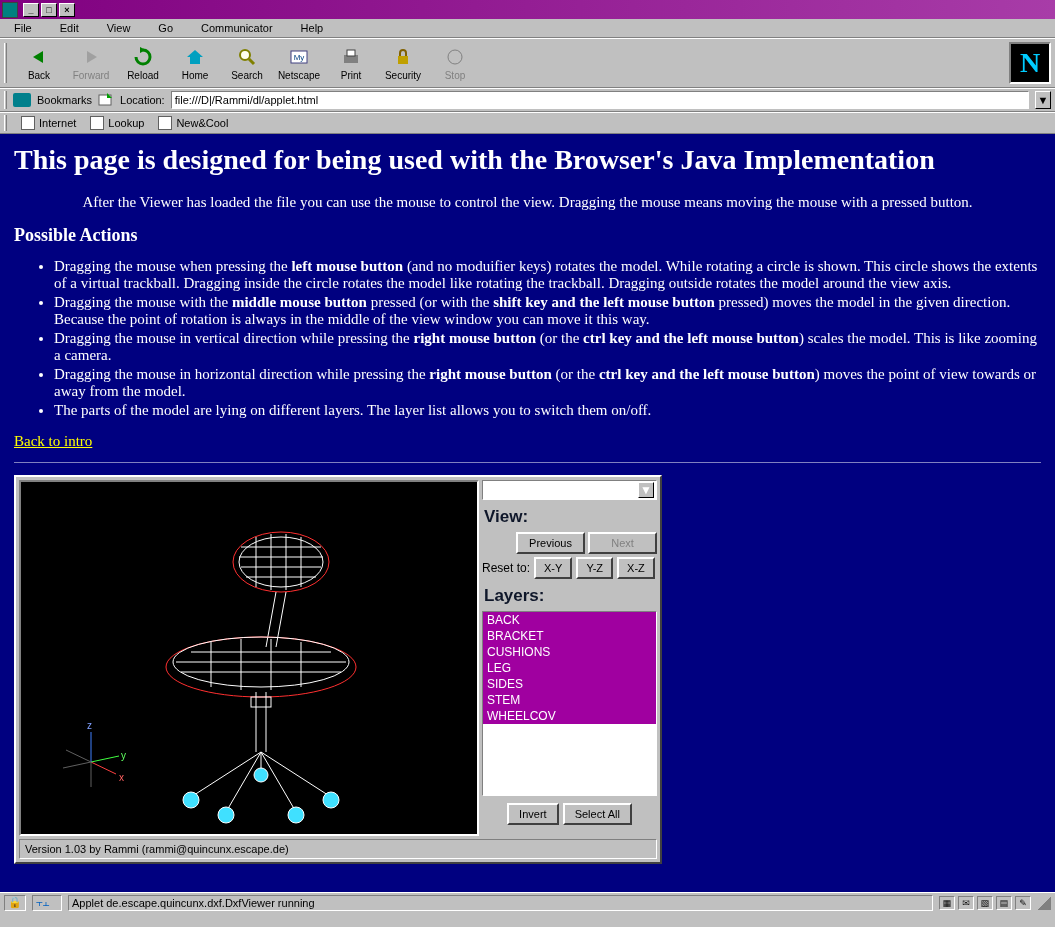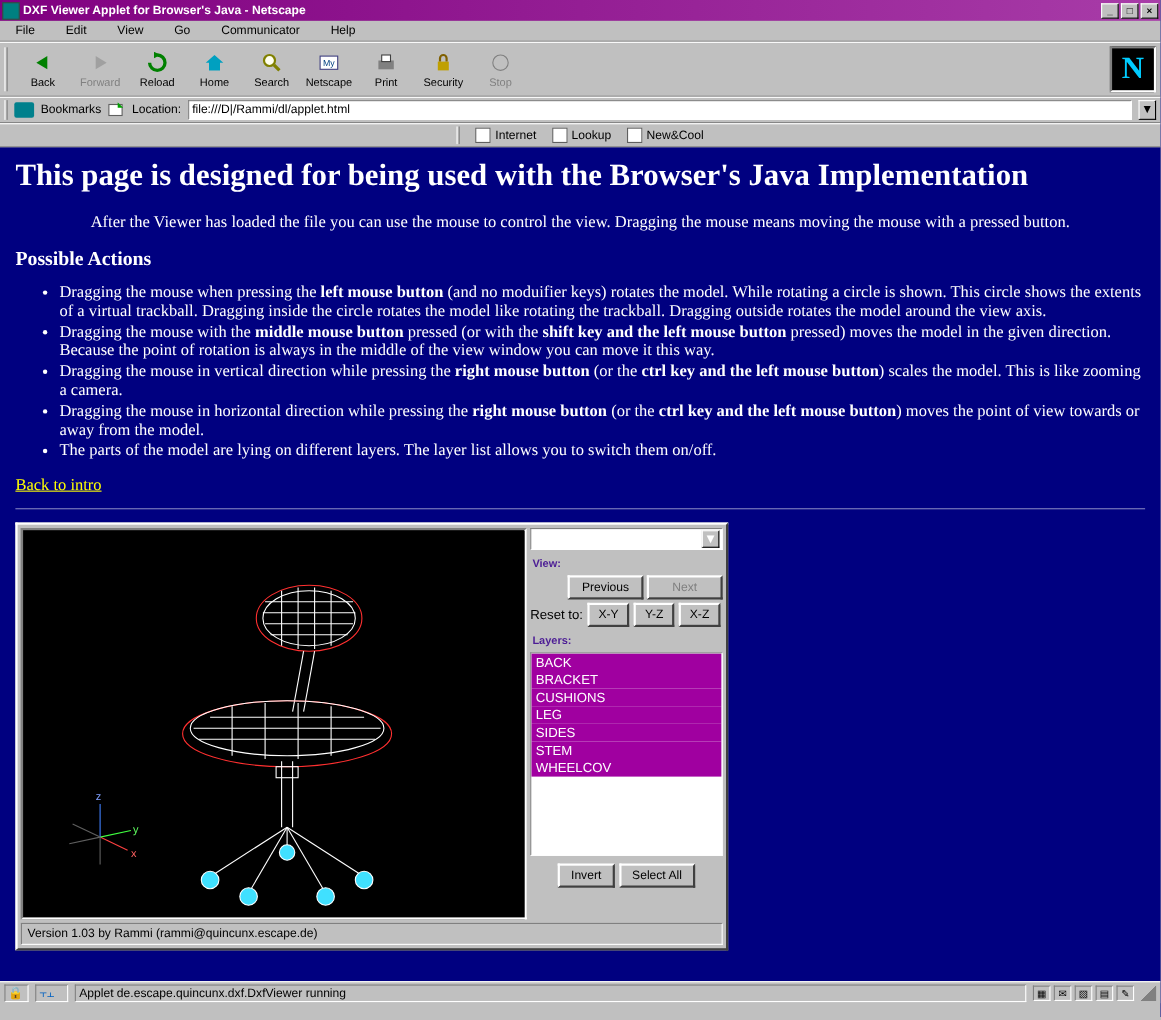--- a/index.html
+++ b/index.html
@@ -20,42 +20,42 @@
   .tbtn .icon { width: 24px; height: 24px; display: flex; align-items: center; justify-content: center; }
   .tbtn .lbl { font-size: 10px; }
   .netlogo { margin-left: auto; width: 42px; height: 42px; background: #000; border: 2px solid; border-color: #808080 #fff #fff #808080; color: #0cf; font-weight: bold; display: flex; align-items: center; justify-content: center; font-size: 28px; font-family: serif; }
 
   .locbar { height: 24px; background: #c0c0c0; display: flex; align-items: center; padding: 0 4px; border-top: 1px solid #fff; border-bottom: 1px solid #808080; gap: 6px; }
   .locbar .grip { width: 3px; height: 18px; border-left: 1px solid #fff; border-right: 1px solid #808080; }
   .bookmark-icon { width: 18px; height: 14px; background: #00808c; border-radius: 2px; }
   .loc-field { flex: 1; height: 18px; background: #fff; border: 1px solid; border-color: #808080 #fff #fff #808080; padding: 0 3px; display: flex; align-items: center; font-size: 11px; }
   .loc-dd { width: 16px; height: 18px; background: #c0c0c0; border: 1px solid; border-color: #fff #000 #000 #fff; display: flex; align-items: center; justify-content: center; }
 
-  .linkbar { height: 22px; background: #c0c0c0; display: flex; align-items: center; padding: 0 4px; border-top: 1px solid #fff; border-bottom: 1px solid #808080; gap: 14px; justify-content: center; }
+  .linkbar { height: 22px; background: #c0c0c0; display: flex; align-items: center; padding: 0 4px; border-top: 1px solid #fff; border-bottom: 1px solid #808080; gap: 14px; }
   .linkbar .grip { width: 3px; height: 16px; border-left: 1px solid #fff; border-right: 1px solid #808080; }
   .linkbar .lk { display: flex; align-items: center; gap: 4px; }
   .doc-ico { width: 14px; height: 14px; background: #fff; border: 1px solid #606060; position: relative; }
 
   .content { background: #000080; color: #fff; height: 758px; overflow: auto; padding: 10px 14px 14px 14px; font-family: Georgia, "Times New Roman", serif; font-size: 15px; }
   .content h1 { font-size: 28px; font-weight: bold; margin-bottom: 18px; }
   .content p { margin-bottom: 14px; text-align: center; }
   .content h3 { font-size: 18px; font-weight: bold; margin-bottom: 12px; }
   .content ul { margin-left: 40px; margin-bottom: 14px; font-family: Liberation Serif, serif; }
   .content li { margin-bottom: 2px; }
   .content a { color: #ffff00; text-decoration: underline; }
   .content b { font-weight: bold; }
   .content hr { border: none; border-top: 1px solid #8080c0; margin: 12px 0; }
 
   .applet-frame { width: 648px; background: #c0c0c0; border: 2px solid; border-color: #fff #404040 #404040 #fff; padding: 3px; }
   .applet-body { display: flex; gap: 3px; }
   .canvas { width: 460px; height: 356px; background: #000; border: 2px solid; border-color: #808080 #fff #fff #808080; position: relative; }
   .sidepanel { flex: 1; background: #c0c0c0; display: flex; flex-direction: column; gap: 3px; }
   .side-select { width: 100%; height: 20px; background: #fff; border: 1px solid; border-color: #808080 #fff #fff #808080; display: flex; align-items: center; padding: 0 3px; font-size: 12px; font-family: "MS Sans Serif", Arial, sans-serif; position: relative; }
   .side-select .dd { position: absolute; right: 2px; width: 16px; height: 16px; background: #c0c0c0; border: 1px solid; border-color: #fff #000 #000 #fff; display: flex; align-items: center; justify-content: center; }
-  .sidepanel .sec-label { font-weight: bold; font-size: 10px; font-family: "MS Sans Serif", Arial, sans-serif; color: #4c1d95; padding: 4px 2px 2px 2px; }
+  .sidepanel .sec-label { font-weight: bold; font-size: 17px; font-family: "MS Sans Serif", Arial, sans-serif; color: #0f172a; padding: 4px 2px 2px 2px; }
   .btnrow { display: flex; gap: 3px; padding-left: 34px; }
   .wbtn { background: #c0c0c0; border: 2px solid; border-color: #fff #404040 #404040 #fff; font-size: 11px; font-family: "MS Sans Serif", Arial, sans-serif; color: #000; height: 22px; display: flex; align-items: center; justify-content: center; padding: 0 10px; cursor: default; }
   .wbtn.disabled { color: #808080; }
   .wbtn.half { flex: 1; }
   .reset-row { display: flex; align-items: center; gap: 4px; font-family: "MS Sans Serif", Arial, sans-serif; color: #000; font-size: 12px; }
   .layerlist { background: #fff; border: 1px solid; border-color: #808080 #fff #fff #808080; height: 185px; font-family: "MS Sans Serif", Arial, sans-serif; font-size: 12px; overflow: hidden; }
   .layerlist .li { background: #a000a0; color: #fff; padding: 1px 4px; height: 16px; }
   .bottom-btns { display: flex; gap: 4px; justify-content: center; padding: 4px 0 0 0; }
   .applet-status { margin-top: 3px; background: #c0c0c0; border: 1px solid; border-color: #808080 #fff #fff #808080; padding: 3px 5px; font-family: "MS Sans Serif", Arial, sans-serif; font-size: 11px; color: #000; }
 
@@ -67,21 +67,20 @@
 
   
   .axes { position: absolute; left: 40px; bottom: 40px; color: #0cf; font-size: 10px; font-family: Arial; }
   .chair { position: absolute; left: 130px; top: 30px; }
 </style>
 </head>
 <body>
 
 <div class="titlebar">
   <div class="app-icon"></div>
-  <div class="title-text">DXF Viewer Applet for Browser's Java - Netscape</div>
   <div class="winbtn">_</div>
   <div class="winbtn">□</div>
   <div class="winbtn">×</div>
 </div>
 
 <div class="menubar">
   <div class="menuitem"><span>File</span></div>
   <div class="menuitem"><span>Edit</span></div>
   <div class="menuitem"><span>View</span></div>
   <div class="menuitem"><span>Go</span></div>

